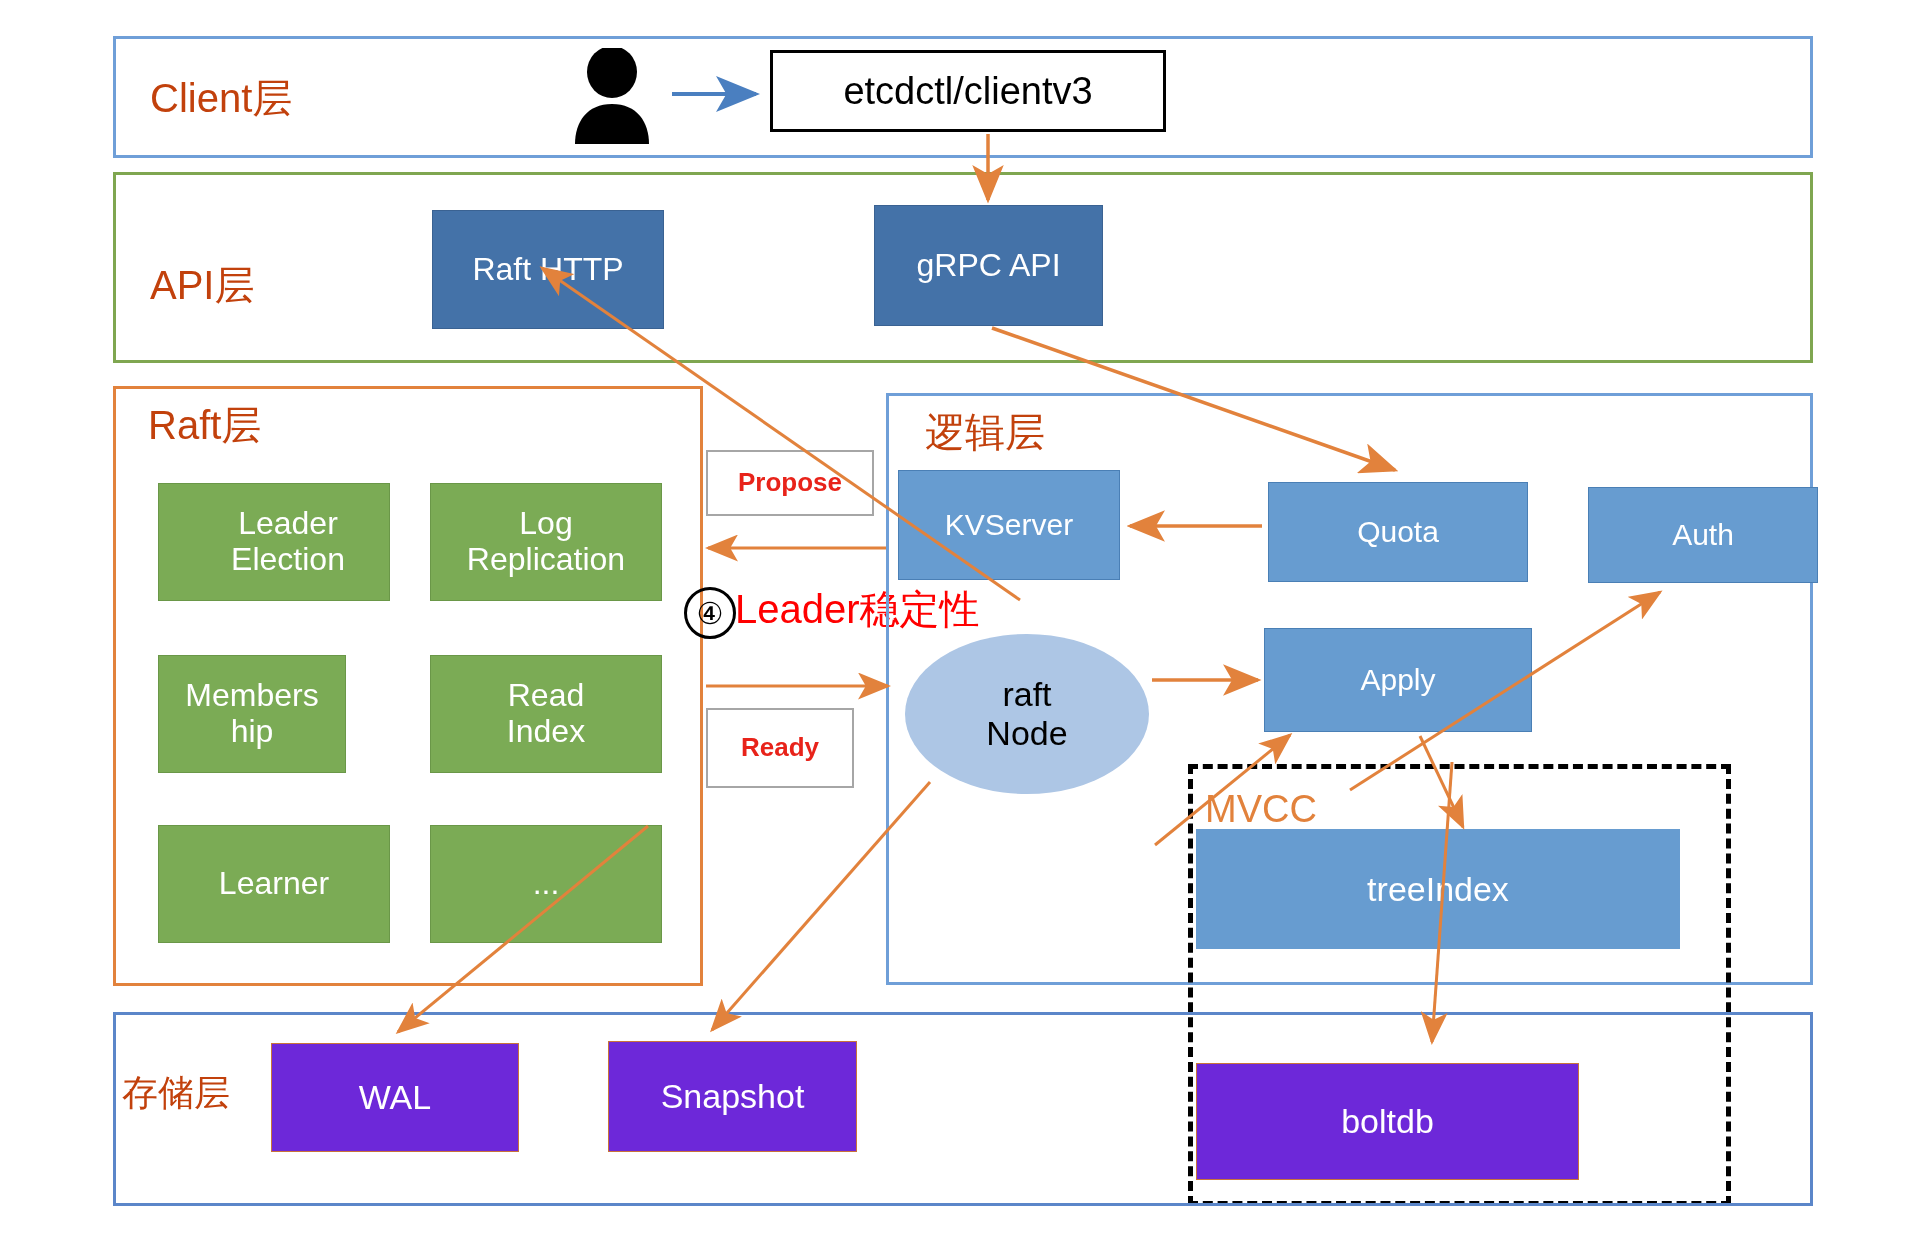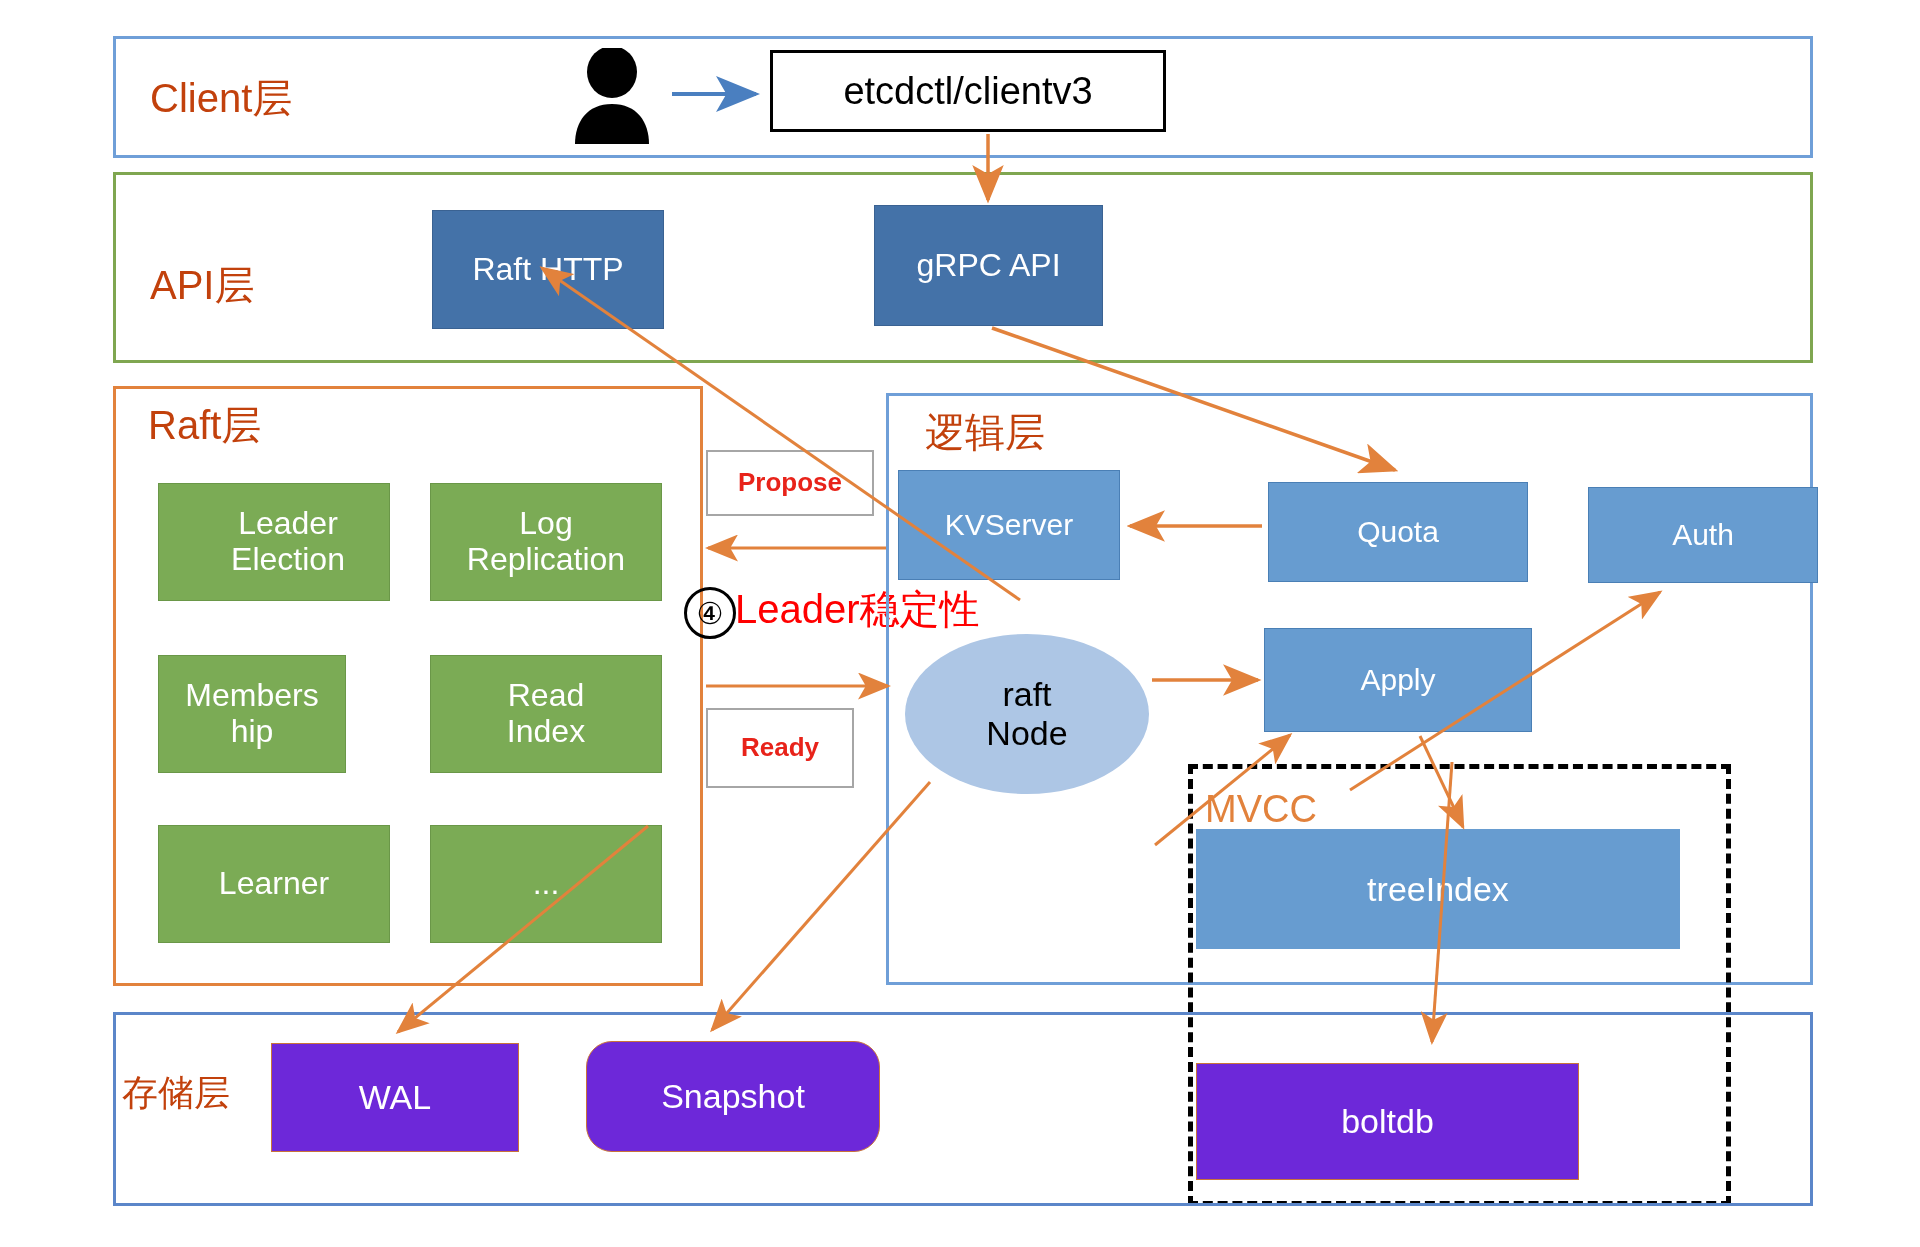--- a/index.html
+++ b/index.html
@@ -97,21 +97,21 @@
 
   <div class="dashed-box" style="left:1188px;top:764px;width:543px;height:442px;"></div>
   <div class="mvcc-label" style="left:1205px;top:790px;">MVCC</div>
 
   <div class="box box-blue-flat" style="left:1196px;top:829px;width:484px;height:120px;">treeIndex</div>
 
   <div class="layer layer-storage" style="left:113px;top:1012px;width:1700px;height:194px;"></div>
   <div class="layer-title small" style="left:122px;top:1075px;">存储层</div>
 
   <div class="box box-orange" style="left:271px;top:1043px;width:248px;height:109px;">WAL</div>
-  <div class="box box-orange" style="left:586px;top:1041px;width:294px;height:111px;border-radius:26px;">Snapshot</div>
+  <div class="box box-orange" style="left:608px;top:1041px;width:249px;height:111px;">Snapshot</div>
   <div class="box box-orange" style="left:1196px;top:1063px;width:383px;height:117px;">boltdb</div>
 
   <svg class="overlay">
     <defs>
       <marker id="ar" markerWidth="11" markerHeight="9" refX="10" refY="4.5" orient="auto" markerUnits="strokeWidth">
         <path d="M0,0 L11,4.5 L0,9 L2.6,4.5 Z" fill="#e2823c"></path>
       </marker>
       <marker id="ab" markerWidth="11" markerHeight="9" refX="10" refY="4.5" orient="auto" markerUnits="strokeWidth">
         <path d="M0,0 L11,4.5 L0,9 L2.6,4.5 Z" fill="#4a7fc0"></path>
       </marker>

